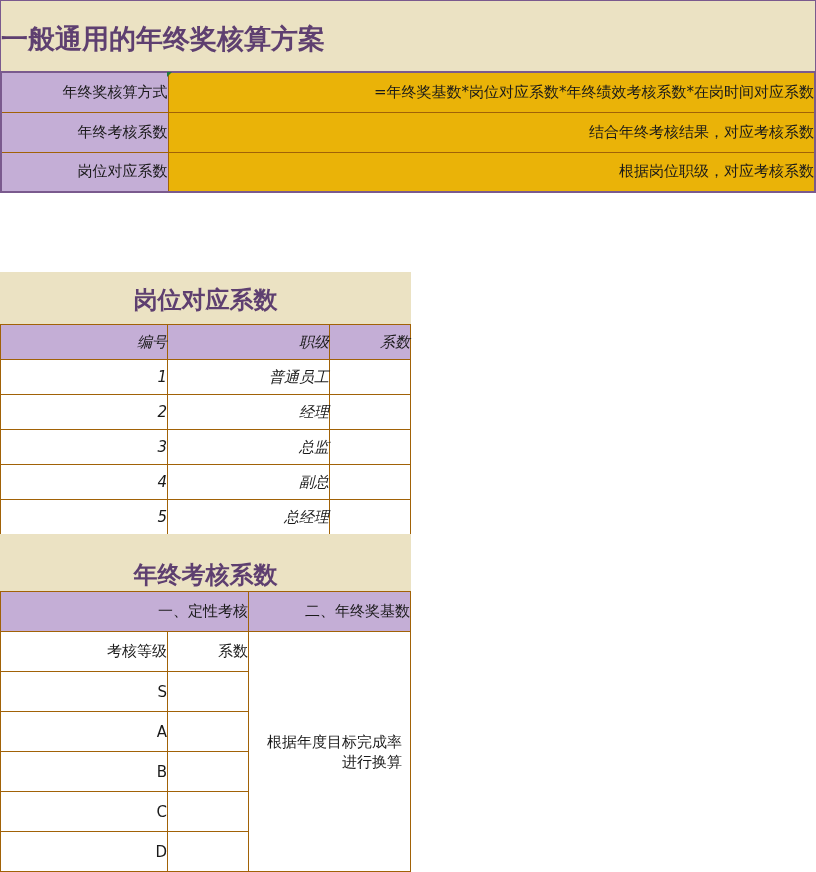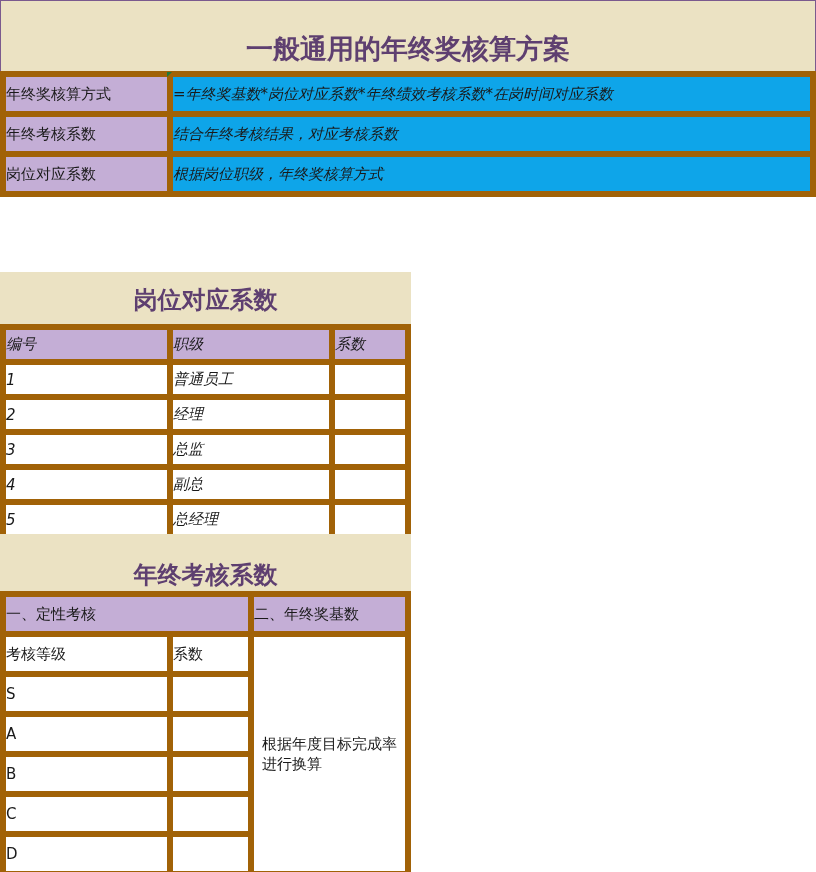--- a/index.html
+++ b/index.html
@@ -3,32 +3,32 @@
 <meta charset="utf-8">
 <style>
   * { box-sizing: border-box; margin: 0; padding: 0; }
   body {
     width: 816px; height: 872px; background: #ffffff; position: relative;
     font-family: "DejaVu Sans", "Liberation Sans", sans-serif; color: #1a1a1a;
     overflow: hidden;
   }
   .abs { position: absolute; }
   .title-band {
-    left: 0; top: 0; width: 816px; height: 91px;
+    left: 0; top: 0; width: 816px; height: 71px;
     background: #ebe2c3; border: 1px solid #7a5a8e; border-bottom: none;
-    display: flex; align-items: center; justify-content: center;
+    display: flex; align-items: center; justify-content: flex-start;
   }
   .title-band span {
     font-family: "DejaVu Serif", "Liberation Serif", serif;
     font-size: 27px; font-weight: bold; color: #5e3f70; padding-top: 6px;
   }
   table { border-collapse: collapse; table-layout: fixed; }
-  td { border: 6px solid #a16207; text-align: left; vertical-align: middle; font-size: 15px; }
+  td { border: 1px solid #a16207; text-align: right; vertical-align: middle; font-size: 15px; }
   .lab { background: #c4aed6; }
-  .val { background: #0ea5e9; font-style: italic; }
+  .val { background: #eab308; }
   .main-table { left: 0; top: 71px; width: 816px; border: 2px solid #7a5a8e; }
   .main-table td { height: 40px; }
   .sec-title {
     background: #ebe2c3; display: flex; align-items: flex-end; justify-content: center;
   }
   .sec-title span {
     font-family: "DejaVu Serif", "Liberation Serif", serif;
     font-size: 24px; font-weight: bold; color: #5e3f70;
   }
   .pos-title { left: 0; top: 272px; width: 411px; height: 52px; padding-bottom: 8px; }
@@ -58,21 +58,21 @@
       <tr>
     <td class="lab">年终奖核算方式</td>
     <td class="val">=年终奖基数*岗位对应系数*年终绩效考核系数*在岗时间对应系数</td>
   </tr>
   <tr>
     <td class="lab">年终考核系数</td>
     <td class="val">结合年终考核结果，对应考核系数</td>
   </tr>
   <tr>
     <td class="lab">岗位对应系数</td>
-    <td class="val">根据岗位职级，年终奖核算方式</td>
+    <td class="val">根据岗位职级，对应考核系数</td>
   </tr>
 </tbody>
   </table>
 <div class="abs green-mark"></div>
 
 <div class="abs sec-title pos-title">
   <span>岗位对应系数</span>
 </div>
 
 <table class="abs pos-table">

